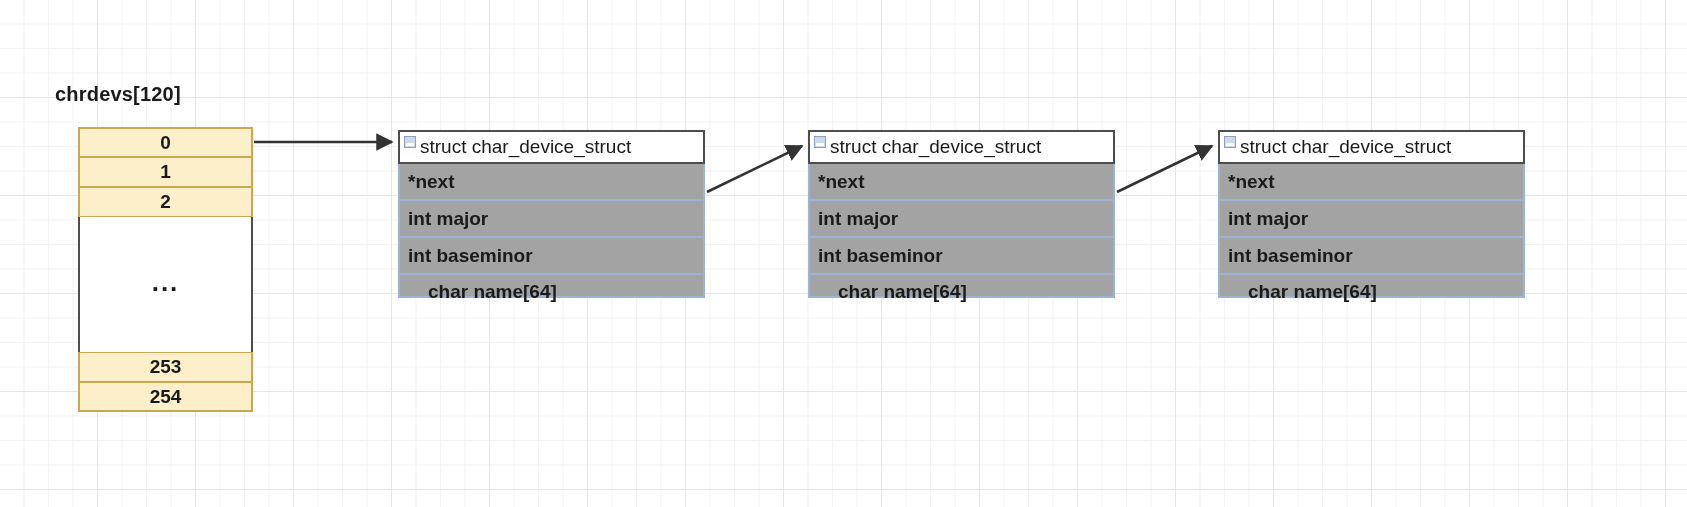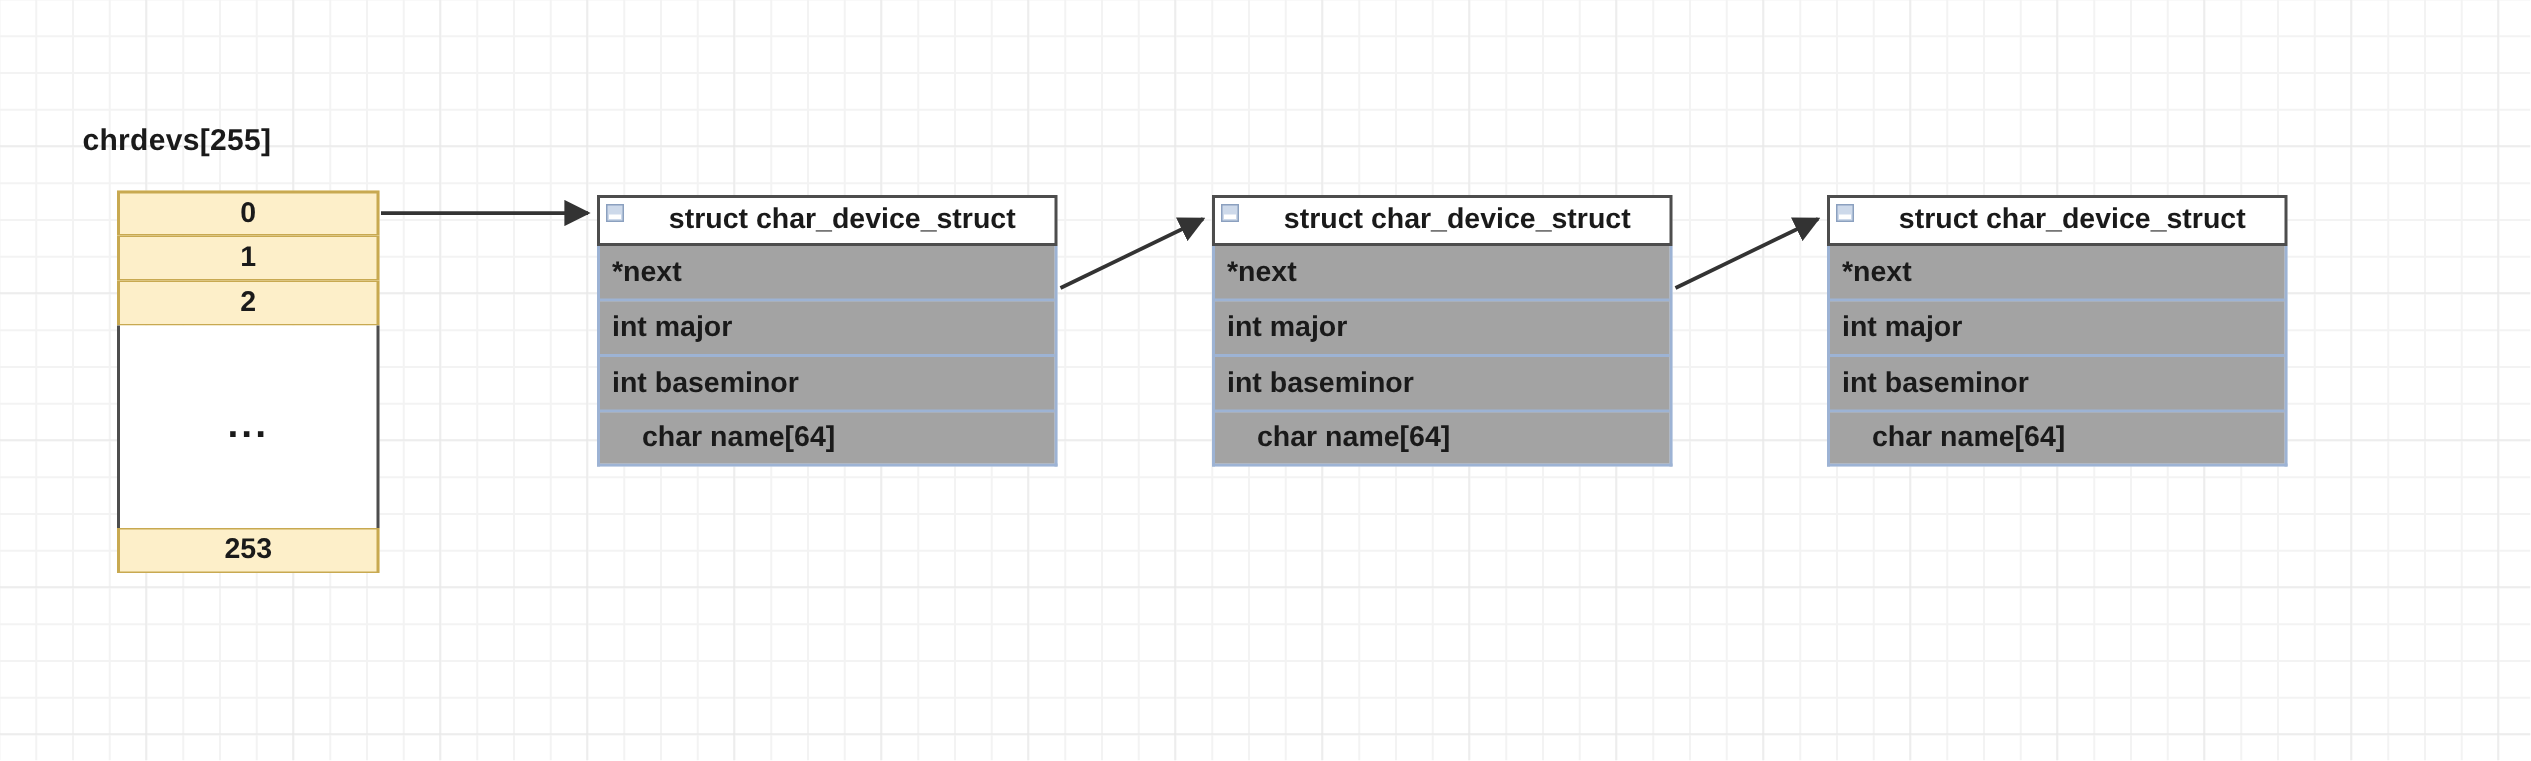--- a/index.html
+++ b/index.html
@@ -92,27 +92,26 @@
     position: absolute;
     width: 307px;
   }
   .struct-header {
     box-sizing: border-box;
     position: relative;
     height: 34px;
     background: #ffffff;
     border: 2px solid #4d4d4d;
     font-size: 19px;
-    font-weight: bold;
+    font-weight: normal;
     color: #1a1a1a;
     line-height: 30px;
     padding-left: 20px;
     white-space: nowrap;
     overflow: hidden;
-    text-align: center;
   }
   .struct-header .uml-icon {
     position: absolute;
     left: 4px;
     top: 4px;
     width: 12px;
     height: 12px;
     background: #cdd9ea;
     border: 1px solid #8ba0bf;
     box-sizing: border-box;
@@ -139,21 +138,21 @@
     height: 37px;
     line-height: 35px;
     padding-left: 8px;
     font-size: 19px;
     font-weight: bold;
     color: #1a1a1a;
     background: #a3a3a3;
     border-bottom: 2px solid #9db3d4;
     white-space: nowrap;
   }
-  .struct-row.last { border-bottom: none; height: 34px; line-height: 33px; padding-left: 28px; }
+  .struct-row.last { border-bottom: none; height: 21px; line-height: 33px; padding-left: 28px; }
 
   
   .arrow-svg {
     position: absolute;
     left: 0;
     top: 0;
     width: 1687px;
     height: 507px;
     pointer-events: none;
   }
@@ -166,30 +165,31 @@
     font-size: 19px;
     color: #c9ccd1;
     white-space: nowrap;
   }
 </style>
 </head>
 <body>
 
 <div id="canvas">
 
-  <div class="array-label">chrdevs[255]</div>
+  <div class="array-label">chrdevs[120]</div>
 
   <div class="array-table">
     <div class="array-cell first">0</div>
     <div class="array-cell">1</div>
     <div class="array-cell">2</div>
     <div class="array-gap">
       <div class="ellipsis">...</div>
     </div>
     <div class="array-cell">253</div>
+    <div class="array-cell last">254</div>
   </div>
 
   <div class="struct-box" style="left:398px; top:130px;">
     <div class="struct-header">
       <span class="uml-icon"></span>
       <span>struct char_device_struct</span>
     </div>
     <div class="struct-rows">
       <div class="struct-row">*next</div>
       <div class="struct-row">int major</div>

